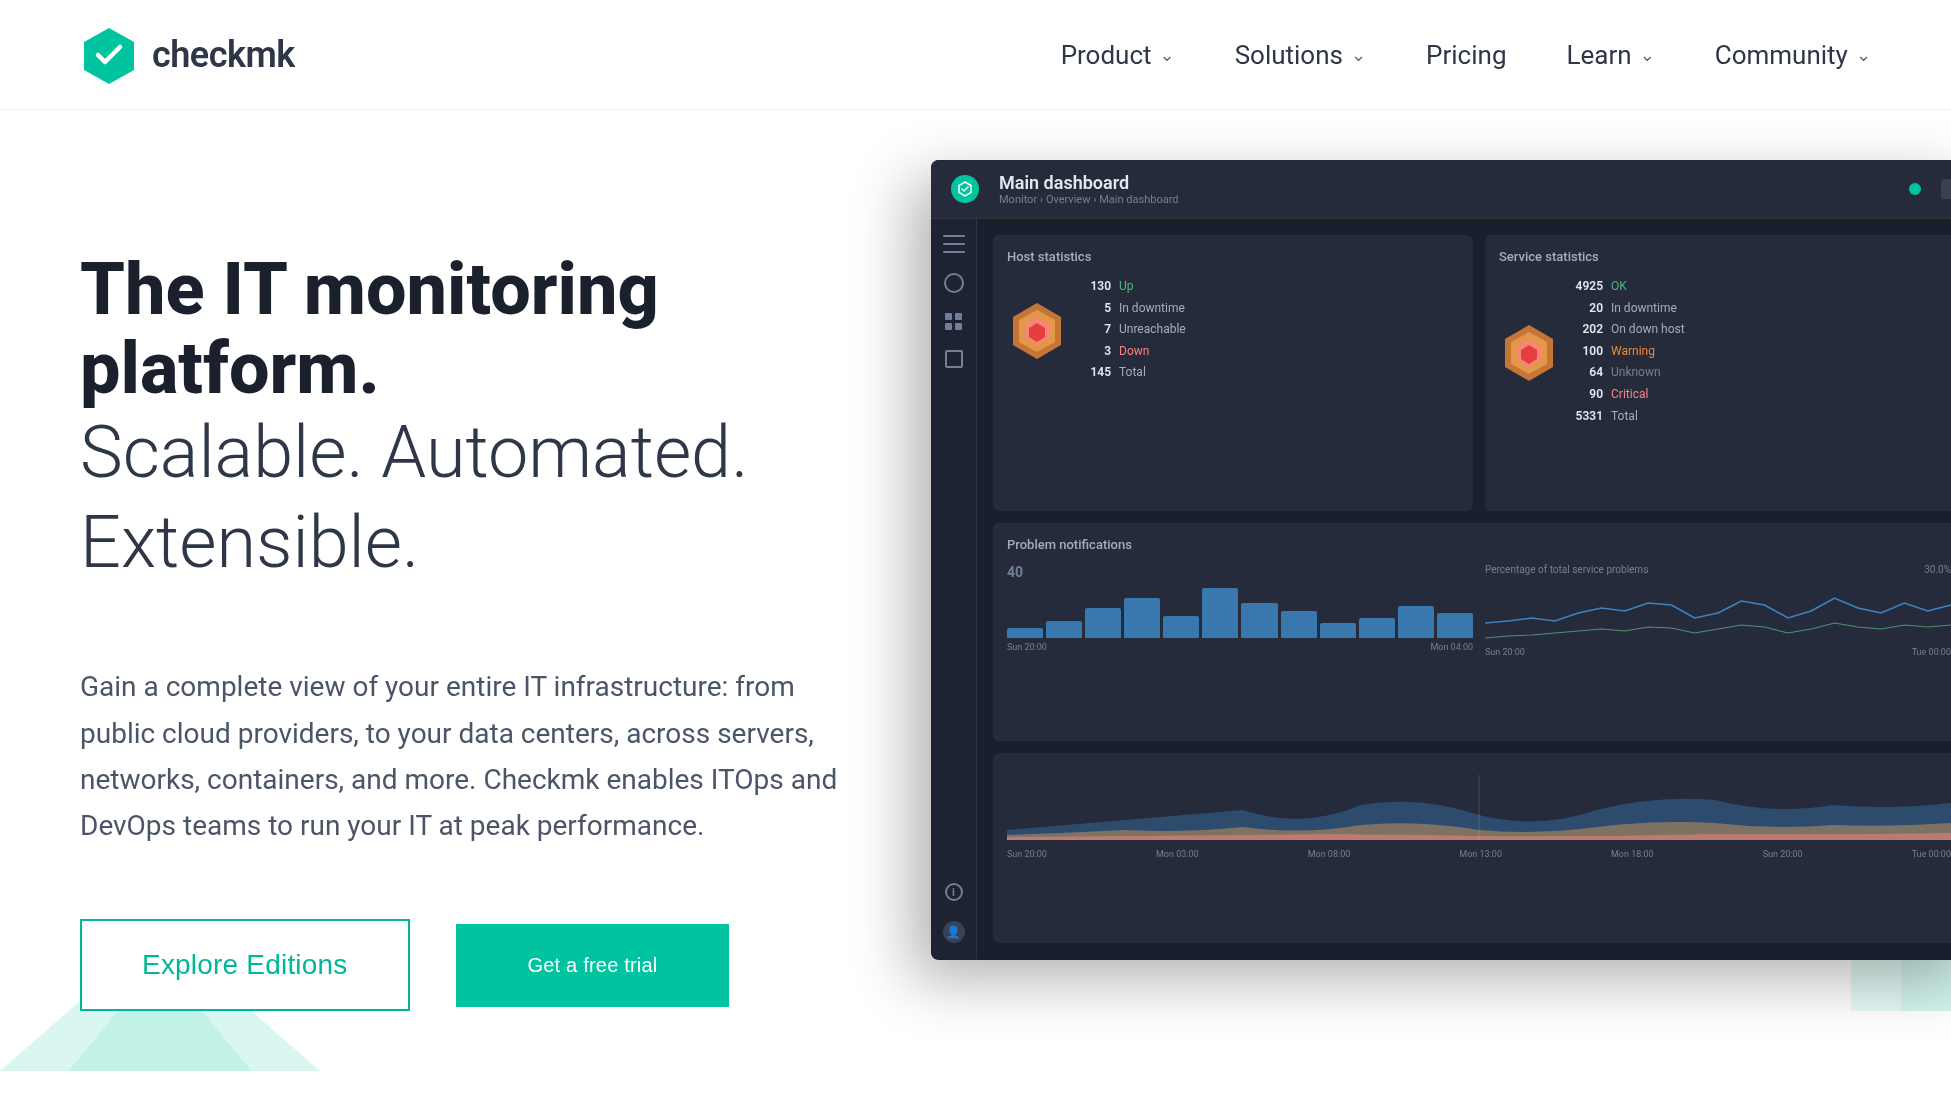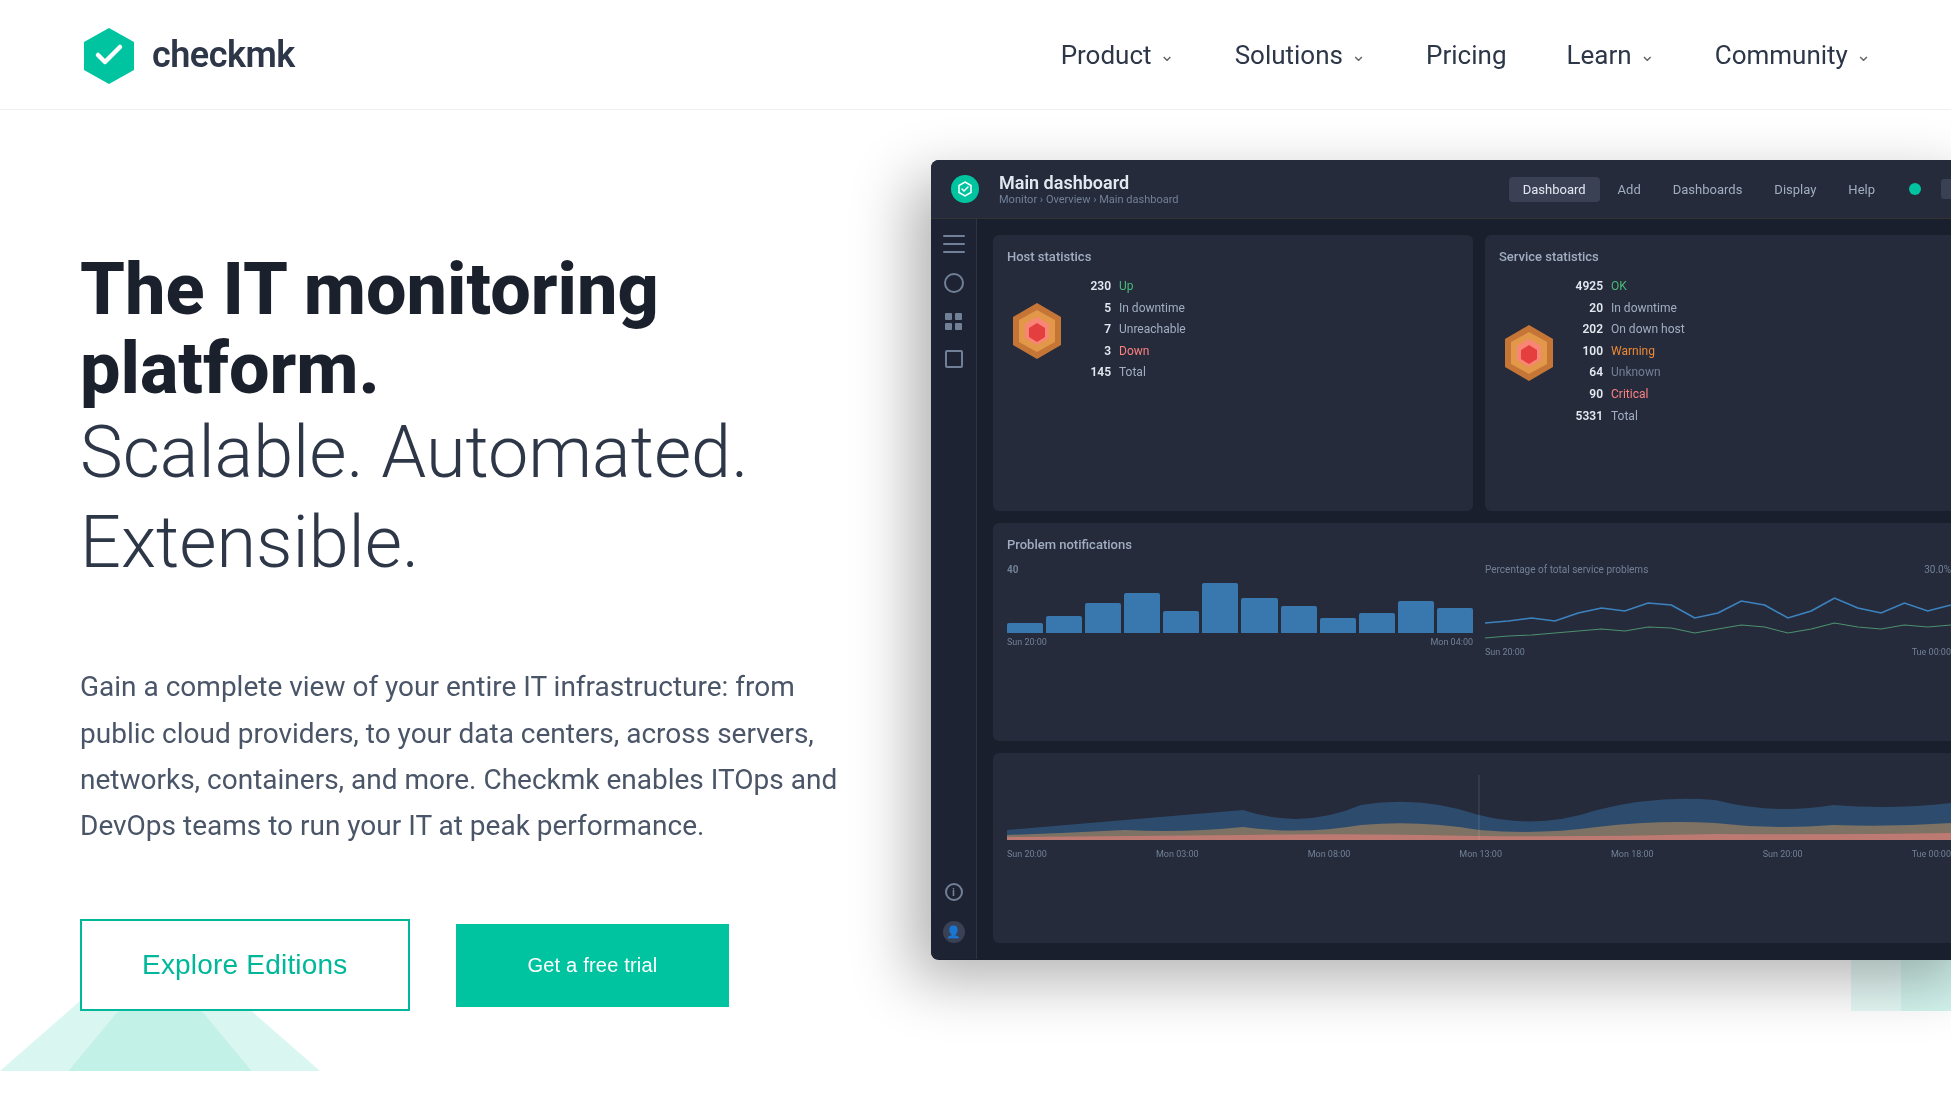--- a/index.html
+++ b/index.html
@@ -481,27 +481,20 @@
         <div class="dash-logo-dot">
           <svg width="16" height="16" viewBox="0 0 16 16">
             <polygon points="8,1 14,4.5 14,11.5 8,15 2,11.5 2,4.5" fill="none" stroke="white" stroke-width="1.5"></polygon>
             <polyline points="5,8 7,10 11,6" stroke="white" stroke-width="1.5" stroke-linecap="round" stroke-linejoin="round" fill="none"></polyline>
           </svg>
         </div>
         <div class="dash-title-area">
           <div class="dash-main-title">Main dashboard</div>
           <div class="dash-breadcrumb">Monitor › Overview › Main dashboard</div>
         </div>
-        <div class="dash-nav-pills">
-          <div class="dash-pill active">Dashboard</div>
-          <div class="dash-pill">Add</div>
-          <div class="dash-pill">Dashboards</div>
-          <div class="dash-pill">Display</div>
-          <div class="dash-pill">Help</div>
-        </div>
         <div class="dash-green-dot"></div>
         <div style="width:20px;height:20px;background:#3a4155;border-radius:3px;"></div>
       </div>
 
       <div class="dash-body">
 
         <div class="dash-sidebar">
           <div class="sidebar-icon">
             <span></span>
               <span></span>
@@ -532,21 +525,21 @@
               <div class="hex-badge">
                 <svg viewBox="0 0 60 60" xmlns="http://www.w3.org/2000/svg">
                   <polygon points="30,3 54,17 54,45 30,59 6,45 6,17" fill="#ed8936" opacity="0.8"></polygon>
                   <polygon points="30,10 48,20 48,42 30,52 12,42 12,20" fill="#f6ad55" opacity="0.6"></polygon>
                   <polygon points="30,17 42,24 42,38 30,45 18,38 18,24" fill="#fc8181" opacity="0.8"></polygon>
                   <polygon points="30,23 38,28 38,37 30,42 22,37 22,28" fill="#e53e3e"></polygon>
                 </svg>
               </div>
               <ul class="stats-list">
                 <li>
-                    <span class="num">230</span>
+                    <span class="num">130</span>
                     <span class="stat-green">Up</span>
                   </li>
                 <li>
                     <span class="num">5</span>
                     <span>In downtime</span>
                   </li>
                 <li>
                     <span class="num">7</span>
                     <span>Unreachable</span>
                   </li>
@@ -605,21 +598,21 @@
               </ul>
             </div>
           </div>
 
           <div class="dash-card chart-card">
             <div class="dash-card-title">Problem notifications</div>
             <div style="display:grid;grid-template-columns:1fr 1fr;gap:12px;">
 
               <div>
                 <div style="display:flex;justify-content:space-between;margin-bottom:4px;">
-                  <span style="color:#718096;font-size:10px;font-weight:bold;">40</span>
+                  <span style="color:#718096;font-size:14px;font-weight:bold;">40</span>
                 </div>
                 <div class="mini-bar-chart">
                   <div class="bar" style="height:20%;"></div>
                   <div class="bar" style="height:35%;"></div>
                   <div class="bar" style="height:60%;"></div>
                   <div class="bar" style="height:80%;"></div>
                   <div class="bar" style="height:45%;"></div>
                   <div class="bar" style="height:100%;"></div>
                   <div class="bar" style="height:70%;"></div>
                   <div class="bar" style="height:55%;"></div>

